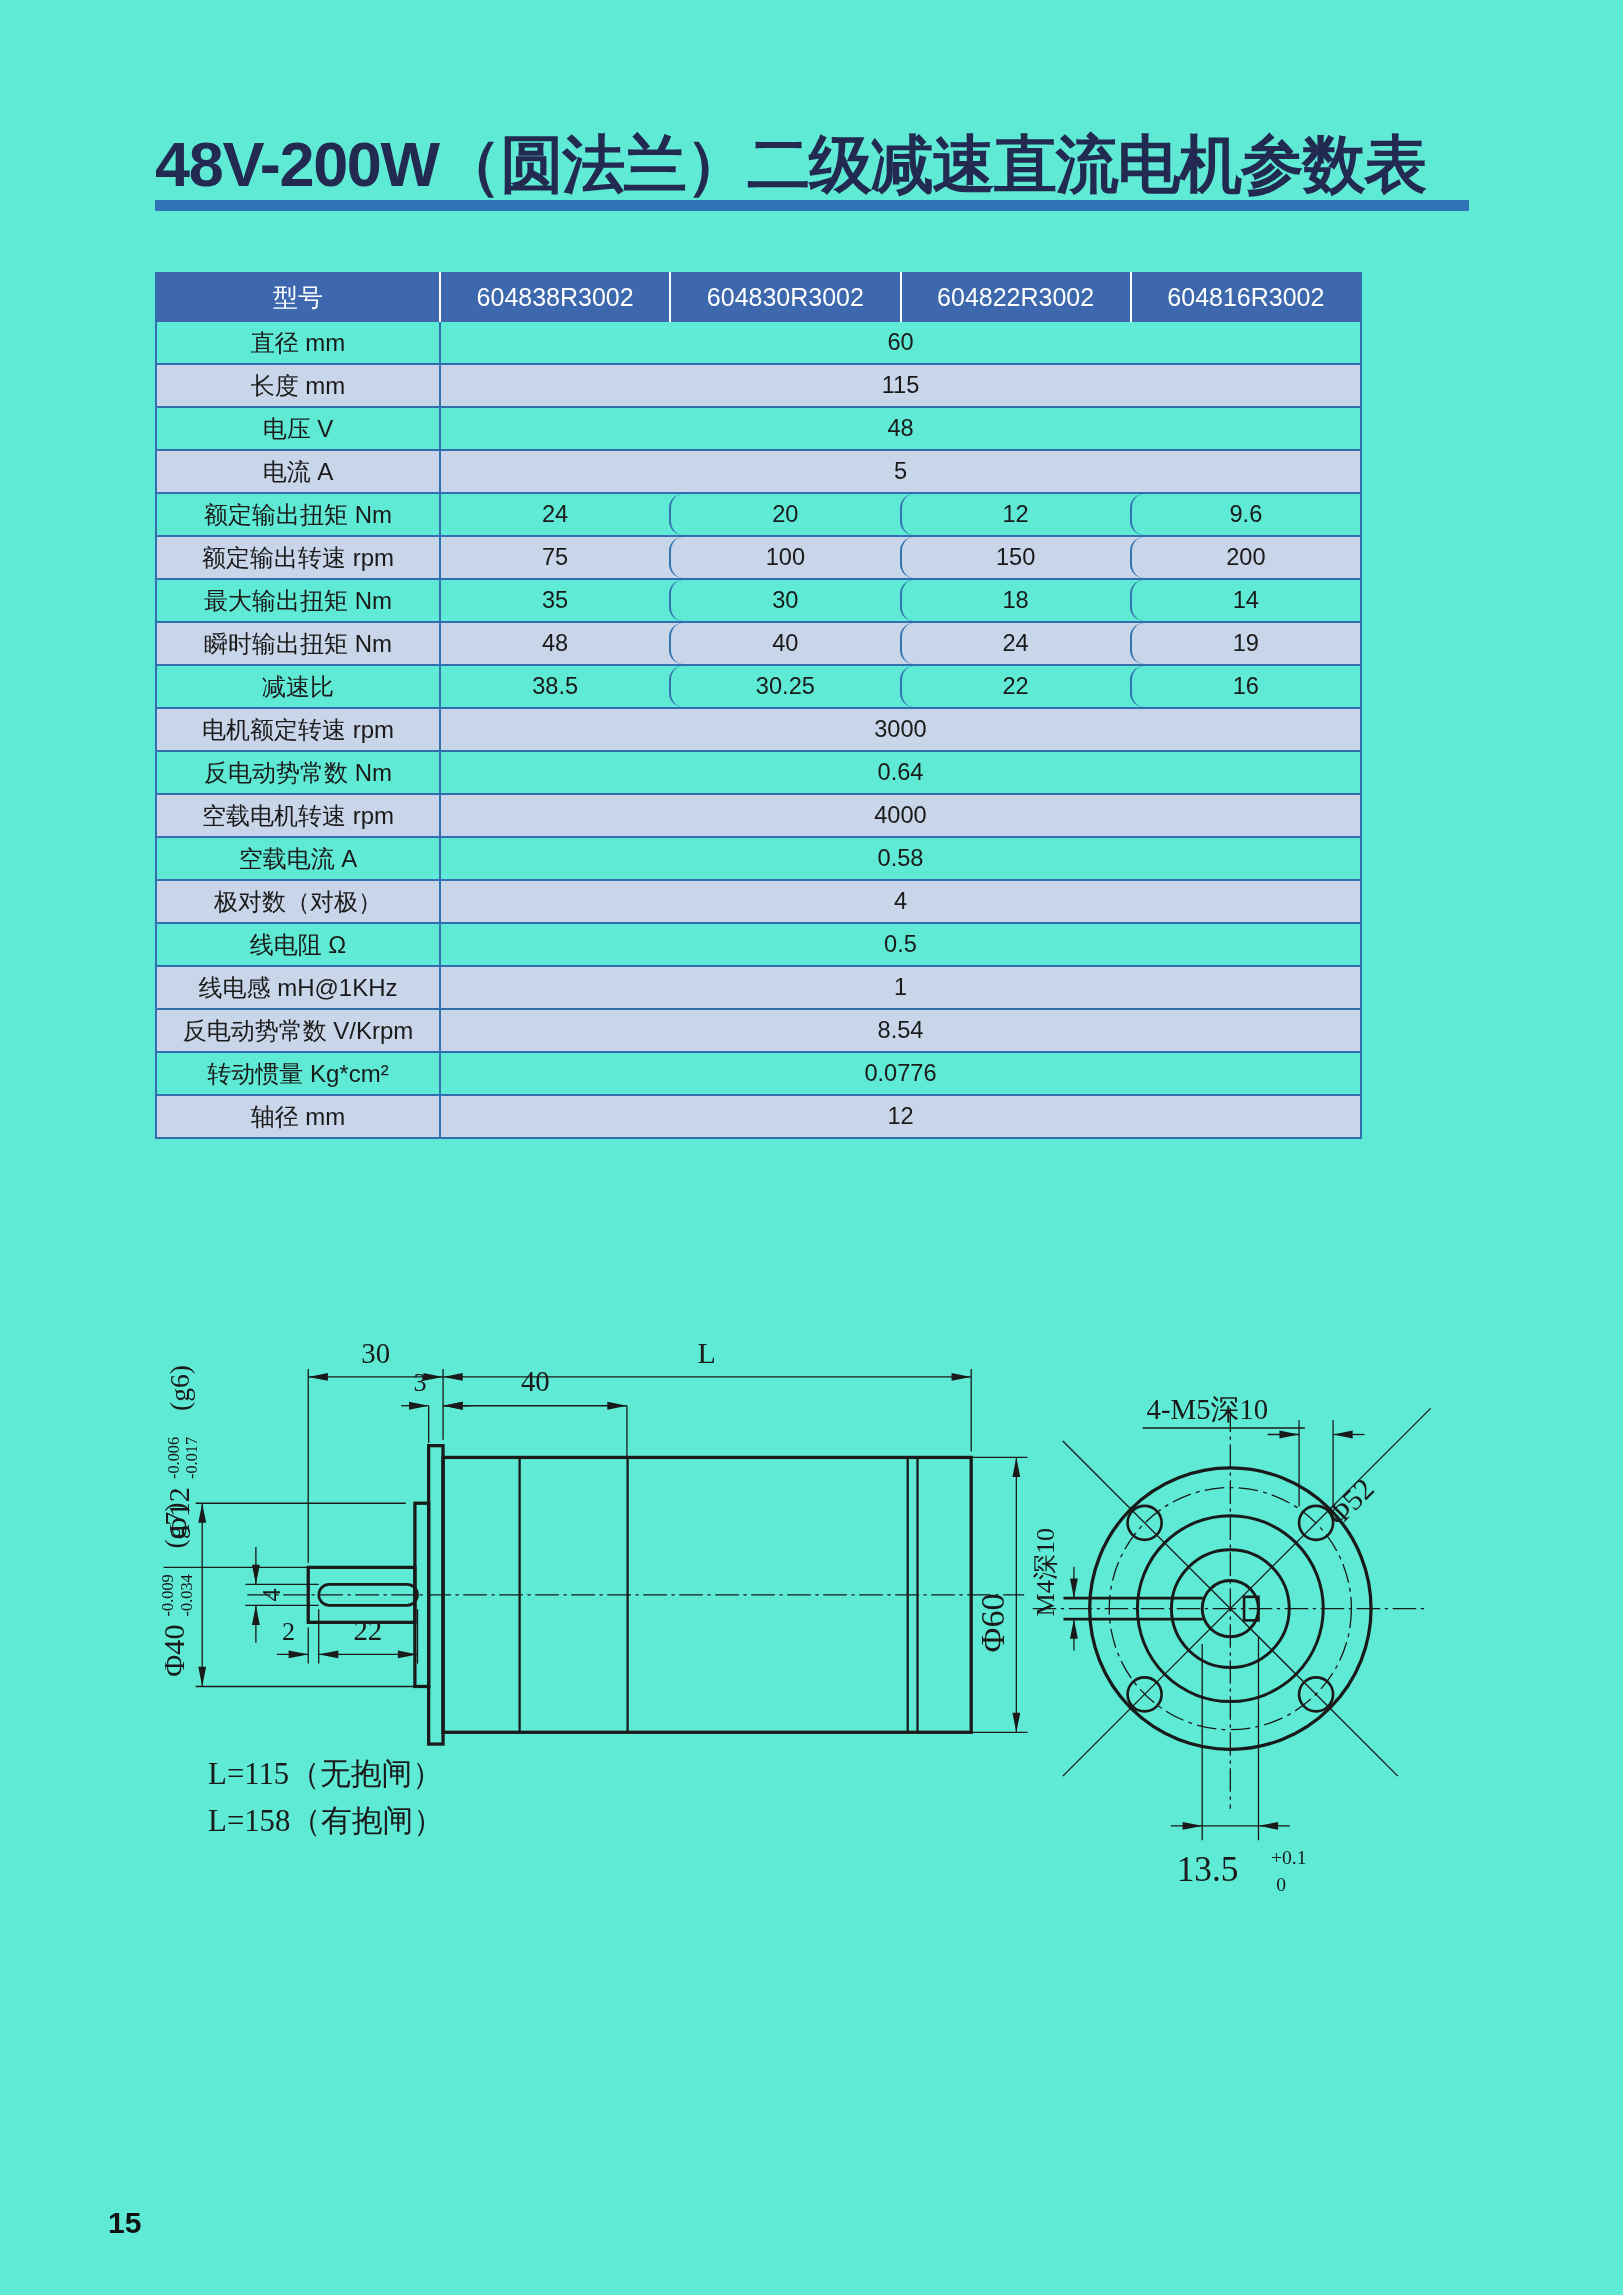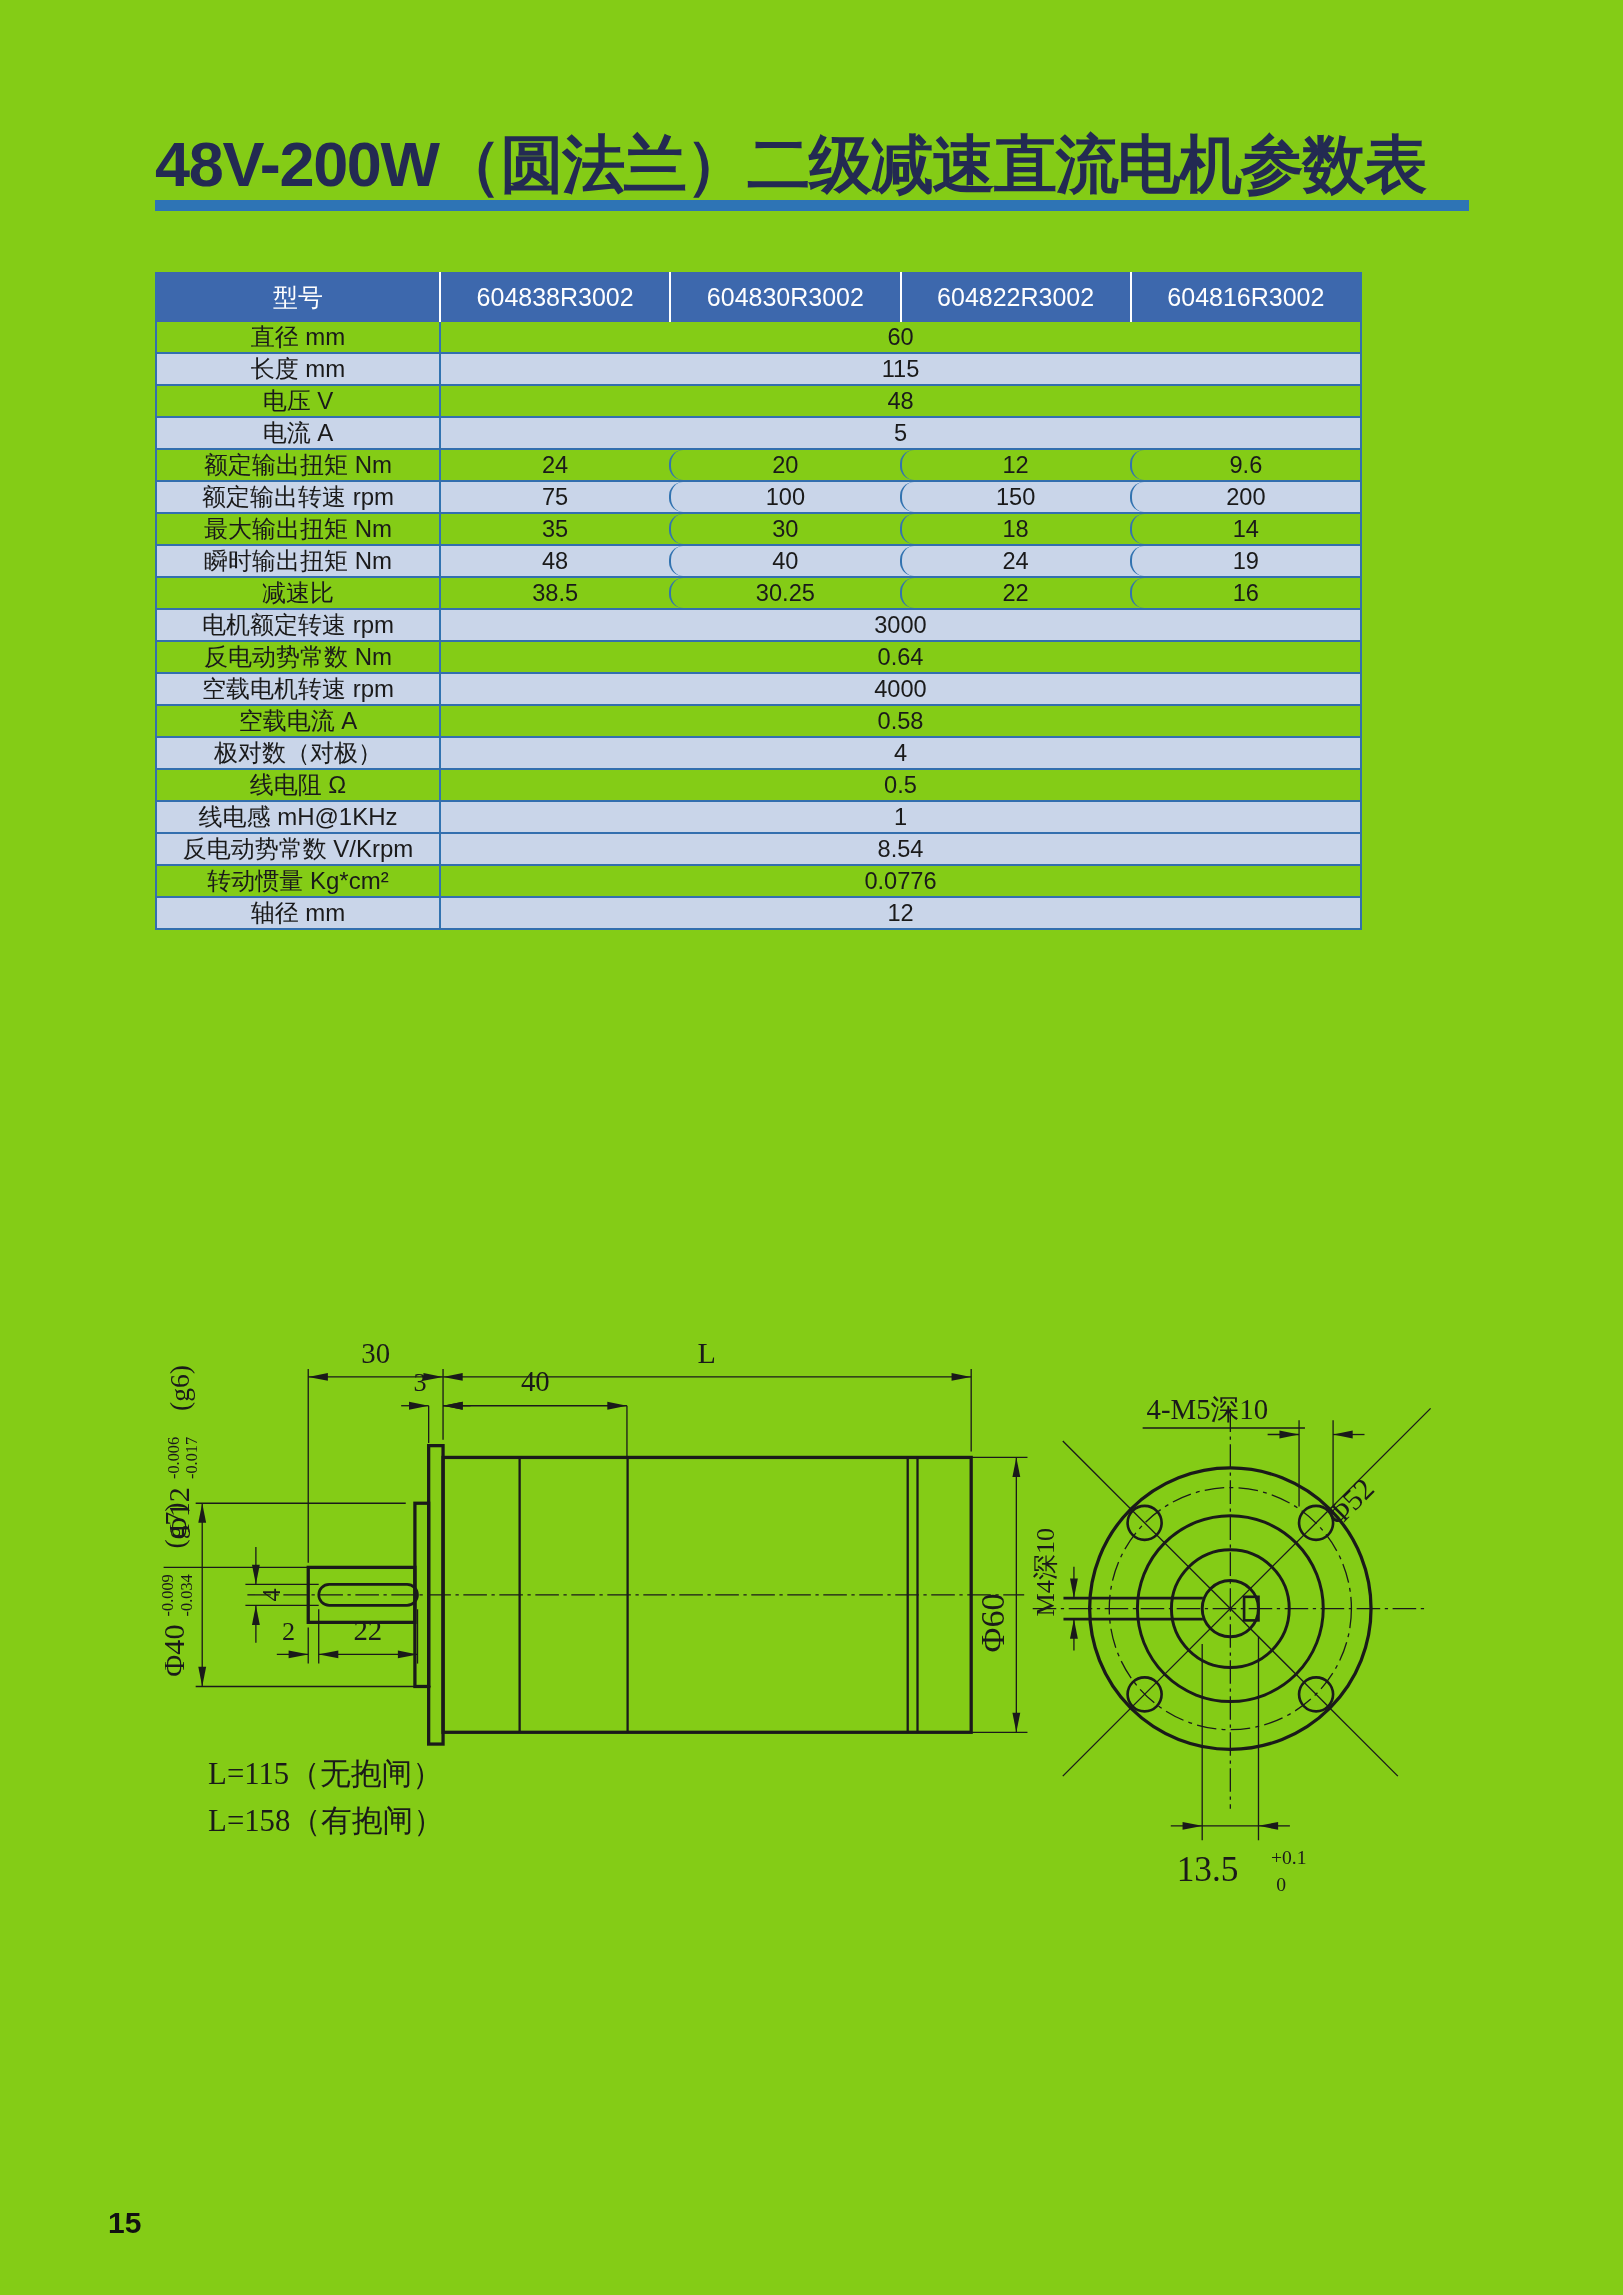--- a/index.html
+++ b/index.html
@@ -1,24 +1,24 @@
 <!DOCTYPE html>
 <html style="font-size:10.5px"><head>
 <meta charset="utf-8">
 <style>
   html,body{margin:0;padding:0;background:#ffffff;}
-  .page{position:relative;width:1623px;height:2295px;background:#84cc16;overflow:hidden;
+  .page{position:relative;width:1623px;height:2295px;background:#5eead4;overflow:hidden;
         font-family:"Liberation Sans",sans-serif;color:#1a1a1a;}
   .title{position:absolute;left:155px;top:122px;width:1316px;font-size:63px;font-weight:bold;
          letter-spacing:-1.3px;color:#232a52;white-space:nowrap;}
   .accent-bar{position:absolute;left:155px;top:200px;width:1314px;height:10.5px;background:#2e74b5;}
 
   .param-table{position:absolute;left:155px;top:272px;width:1207px;
                border-left:2px solid #336fae;border-right:2px solid #336fae;box-sizing:border-box;}
-  .trow{display:flex;height:32px;box-sizing:border-box;border-bottom:2.6px solid #336fae;}
+  .trow{display:flex;height:43px;box-sizing:border-box;border-bottom:2.6px solid #336fae;}
   .thead{display:flex;height:50px;background:#3d68ad;color:#ffffff;}
   .cell{display:flex;align-items:center;justify-content:center;box-sizing:border-box;
         font-size:24px;text-align:center;}
   .c-label{width:284px;flex:0 0 284px;}
   .c-val{flex:1;}
   .thead .cell{font-size:25px;}
   .thead .c-label{border-right:2px solid #ffffff;}
   .thead .c-val + .c-val{border-left:2px solid #ffffff;}
   .trow .c-label{border-right:2px solid #3273b0;}
   .trow.split .c-val + .c-val{border-left:2px solid #3273b0;border-radius:14px;}

